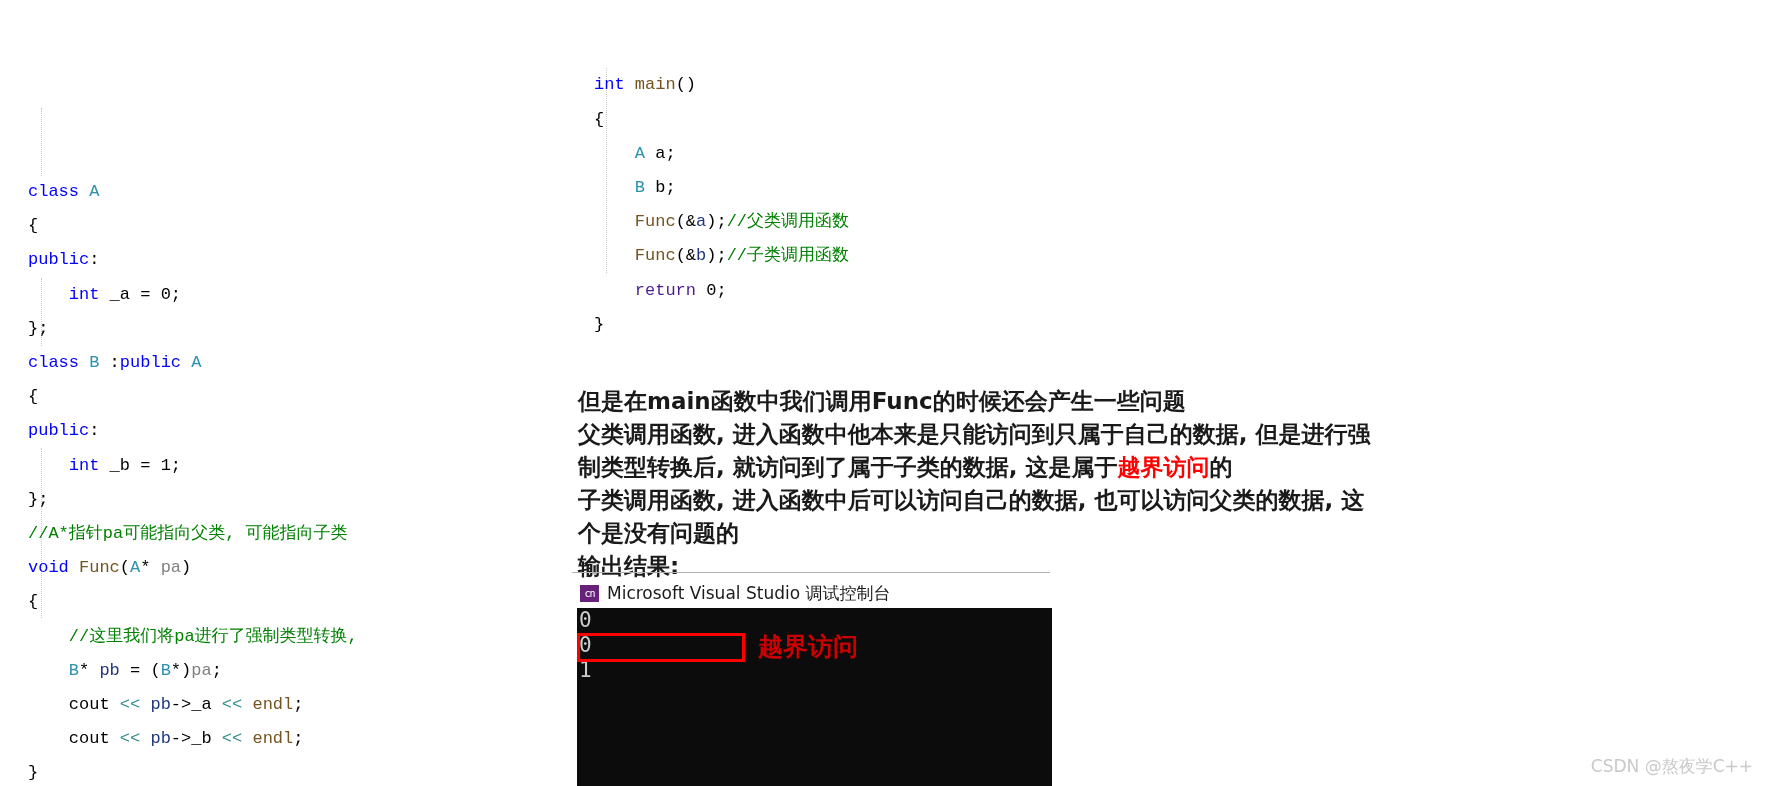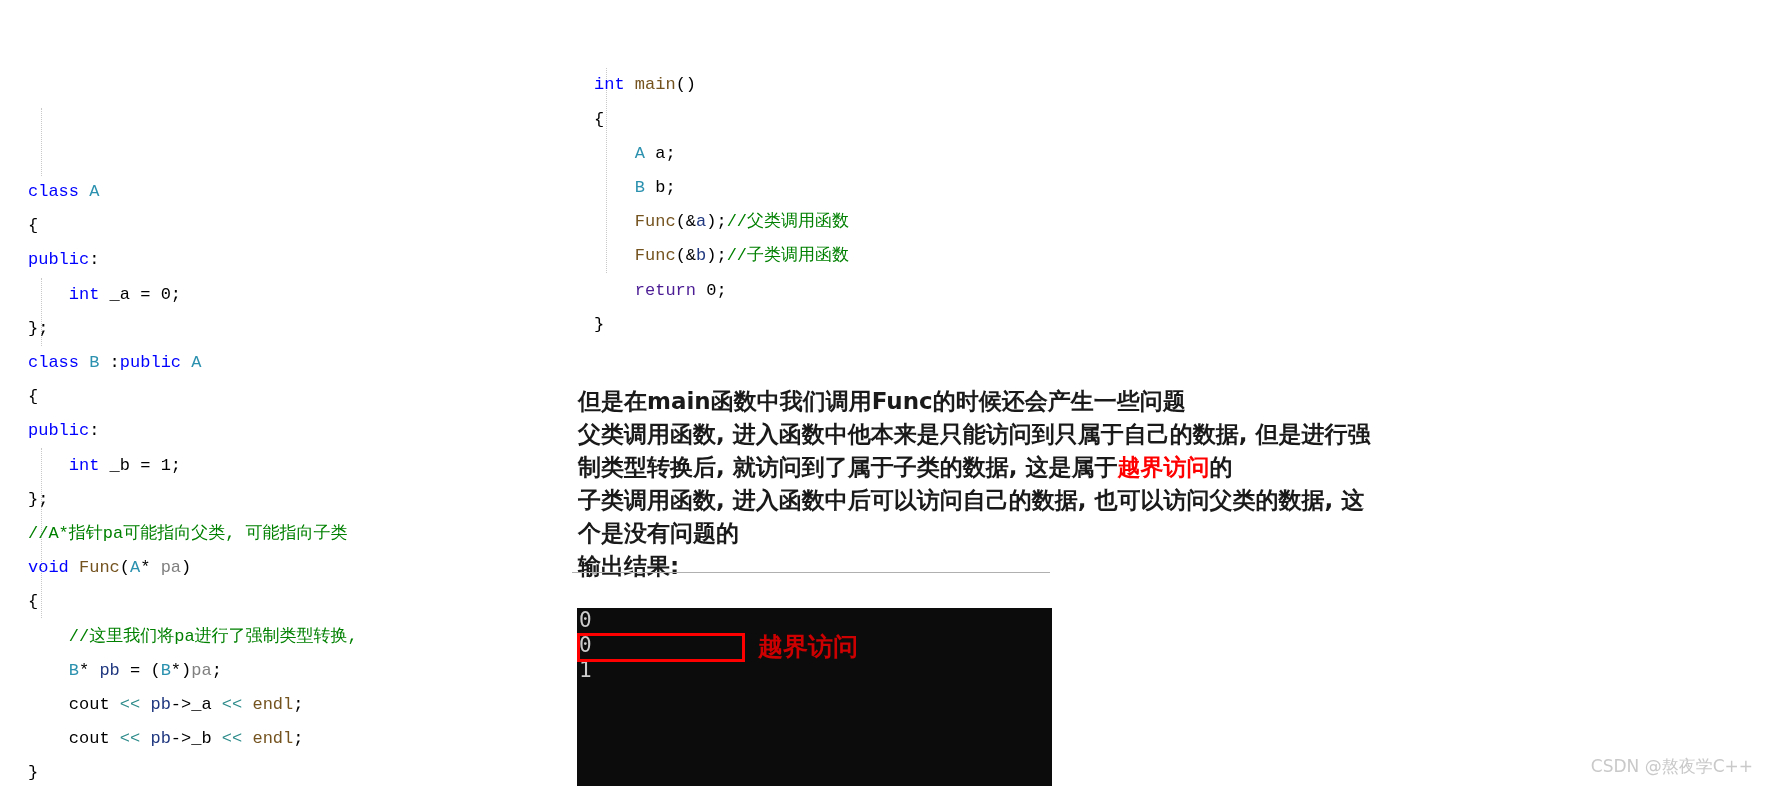--- a/index.html
+++ b/index.html
@@ -144,20 +144,24 @@
 <div class="code-line"><span class="kw">int</span><span class="plain"> </span><span class="fn">main</span><span class="plain">()</span></div><div class="code-line"><span class="plain">{</span></div><div class="code-line"><span class="plain">    </span><span class="type">A</span><span class="plain"> a;</span></div><div class="code-line"><span class="plain">    </span><span class="type">B</span><span class="plain"> b;</span></div><div class="code-line"><span class="plain">    </span><span class="fn">Func</span><span class="plain">(&amp;</span><span class="var">a</span><span class="plain">);</span><span class="cmt">//父类调用函数</span></div><div class="code-line"><span class="plain">    </span><span class="fn">Func</span><span class="plain">(&amp;</span><span class="var">b</span><span class="plain">);</span><span class="cmt">//子类调用函数</span></div><div class="code-line"><span class="plain">    </span><span class="kw2">return</span><span class="plain"> </span><span class="num">0</span><span class="plain">;</span></div><div class="code-line"><span class="plain">}</span></div></div>
 
 <div class="prose" id="prose-1" style="left:578px; top:294px;"></div>
 
 <div class="prose" id="prose-2" style="left:578px; top:385px;"><div><span>但是在main函数中我们调用Func的时候还会产生一些问题</span></div><div><span>父类调用函数, 进入函数中他本来是只能访问到只属于自己的数据, 但是进行强</span></div><div><span>制类型转换后, 就访问到了属于子类的数据, 这是属于</span><span class="hl-red">越界访问</span><span>的</span></div><div><span>子类调用函数, 进入函数中后可以访问自己的数据, 也可以访问父类的数据, 这</span></div><div><span>个是没有问题的</span></div><div><span>输出结果:</span></div></div>
 
 <div class="console-wrap" style="left:572px; top:572px; width:480px; height:214px;">
 
   <div class="console-divider" style="left:0px; top:0px; width:478px;"></div>
 
+  <div class="console-title" style="left:8px; top:10px;">
+    <span class="vs-icon">cn</span>
+    <span>Microsoft Visual Studio 调试控制台</span>
+  </div>
 
   <div class="console-body" id="console-body" style="left:5px; top:36px; width:475px; height:178px;">
       <div class="console-line">0</div>
       <div class="console-line">0</div>
       <div class="console-line">1</div>
       <div class="console-line">&nbsp;</div>
     </div>
 
   <div class="red-box" style="left:5px; top:61px; width:168px; height:29px;"></div>
 

